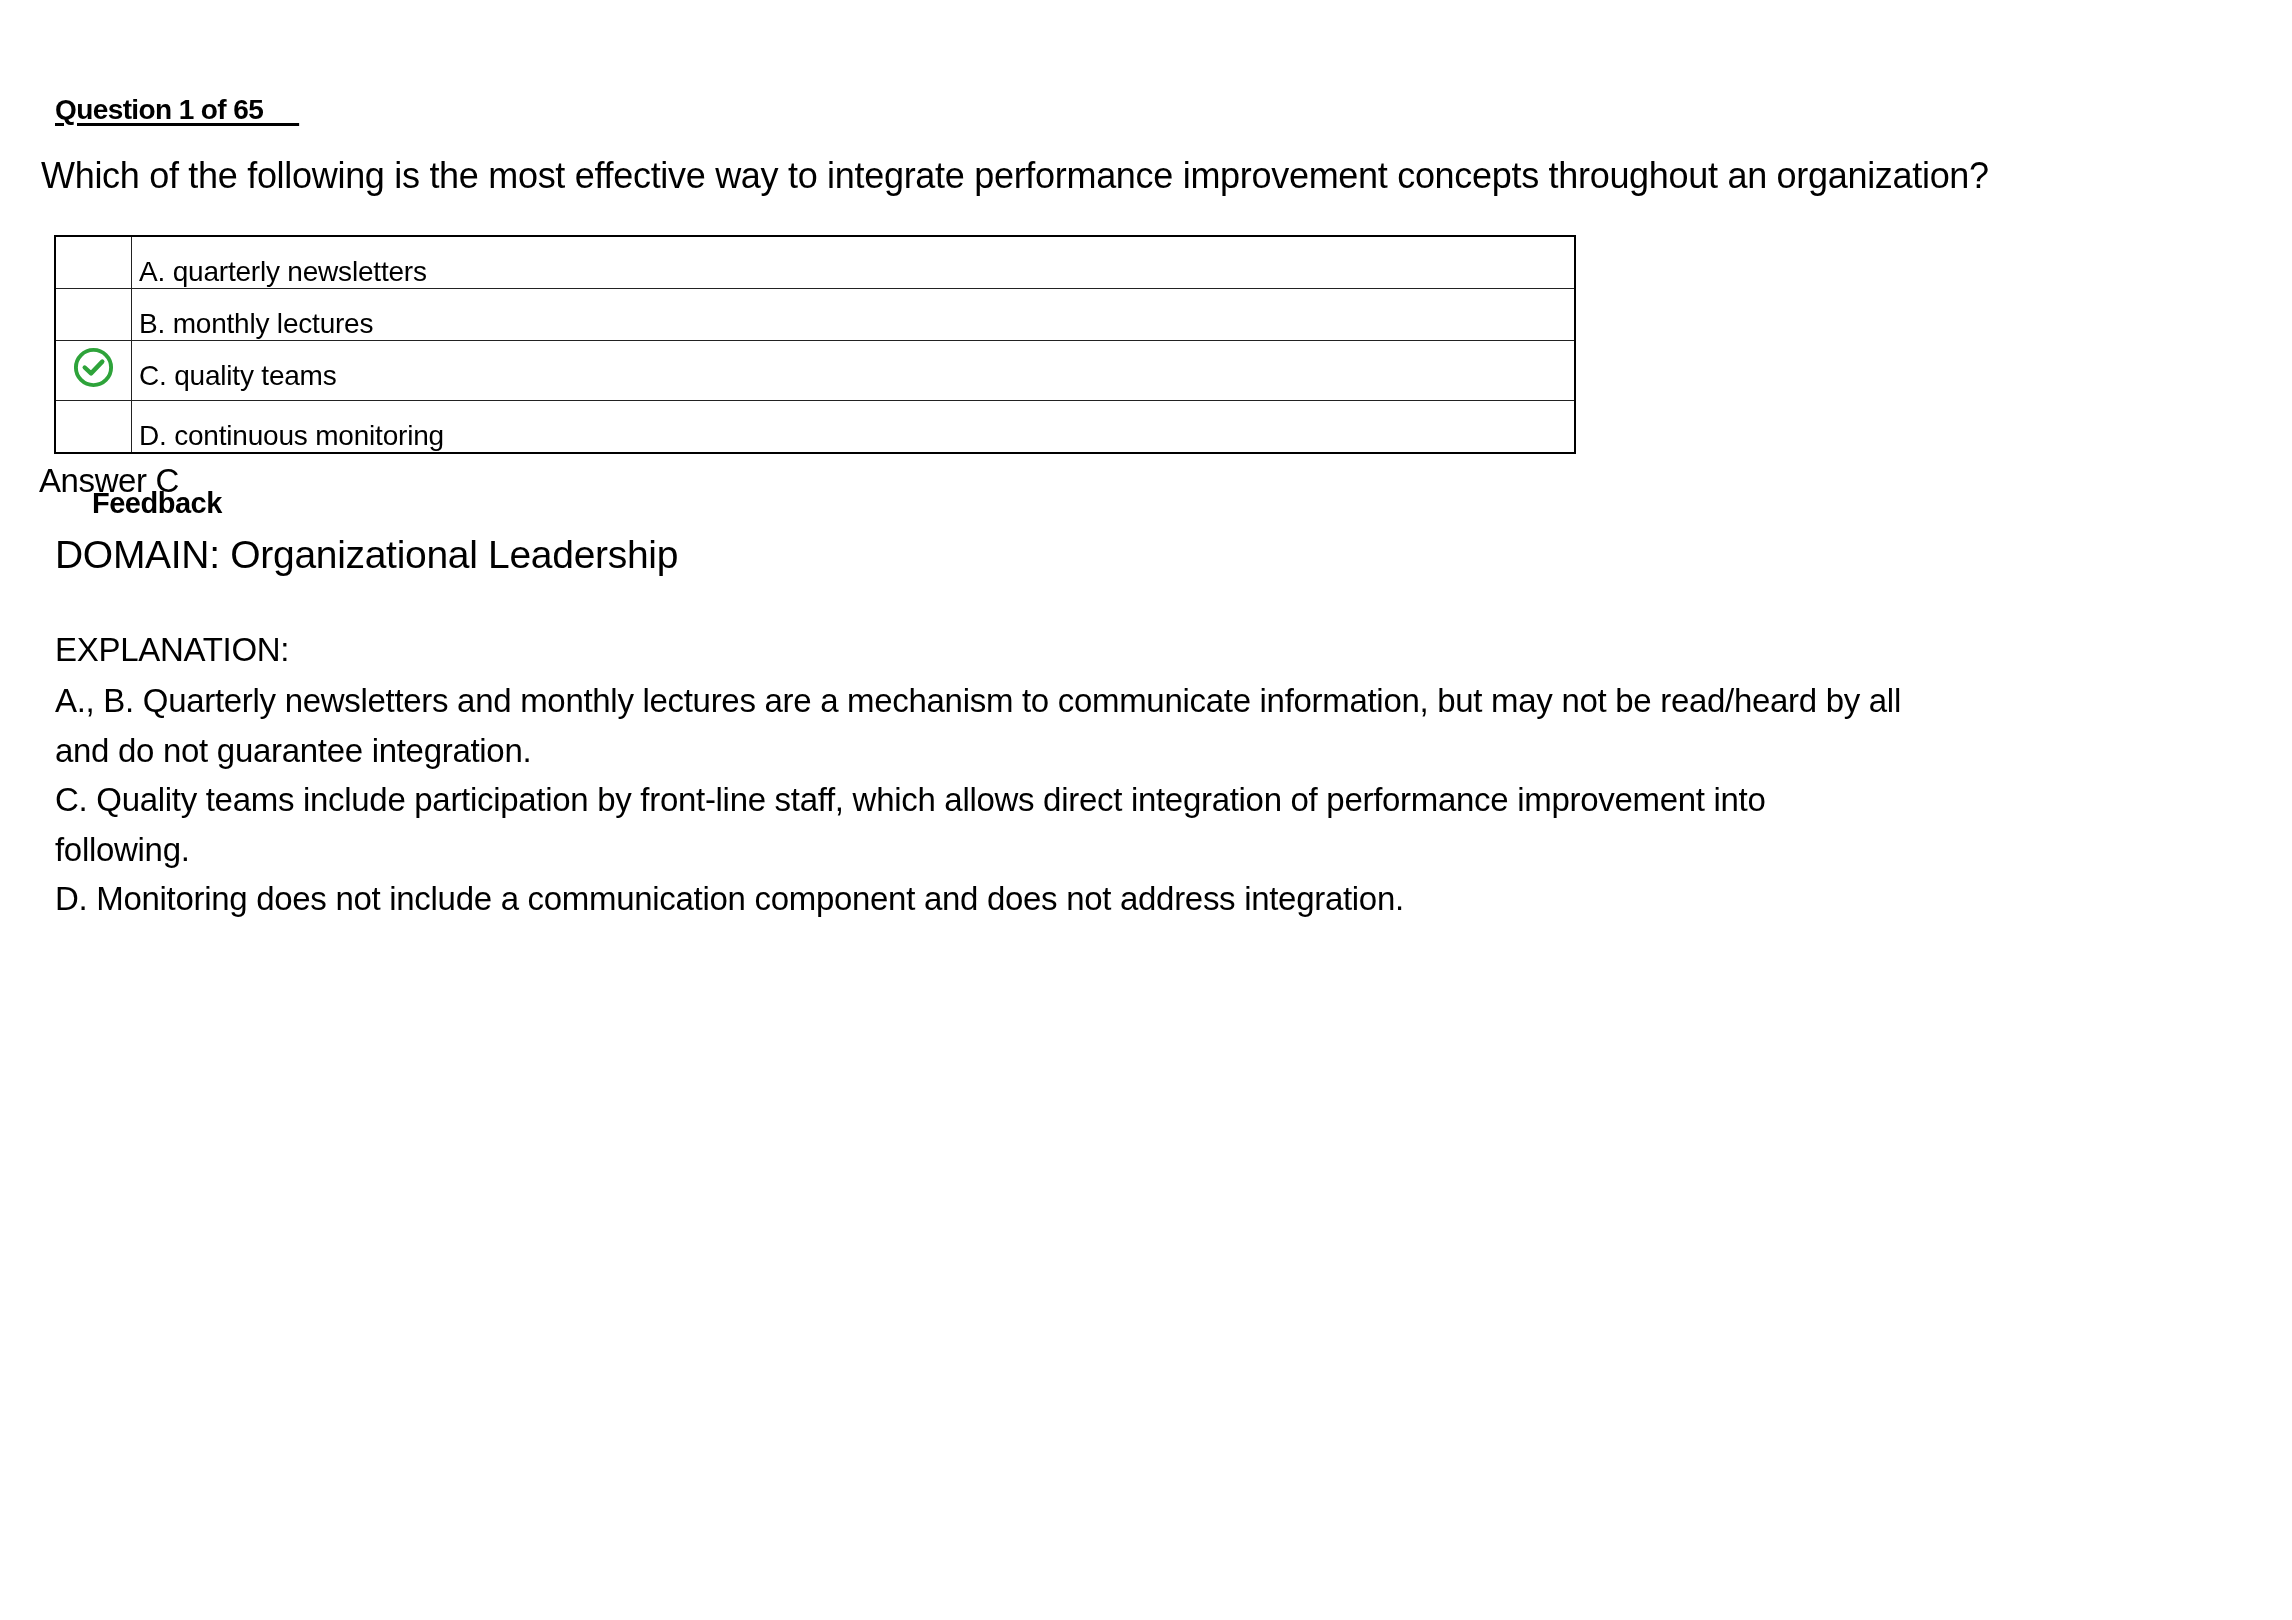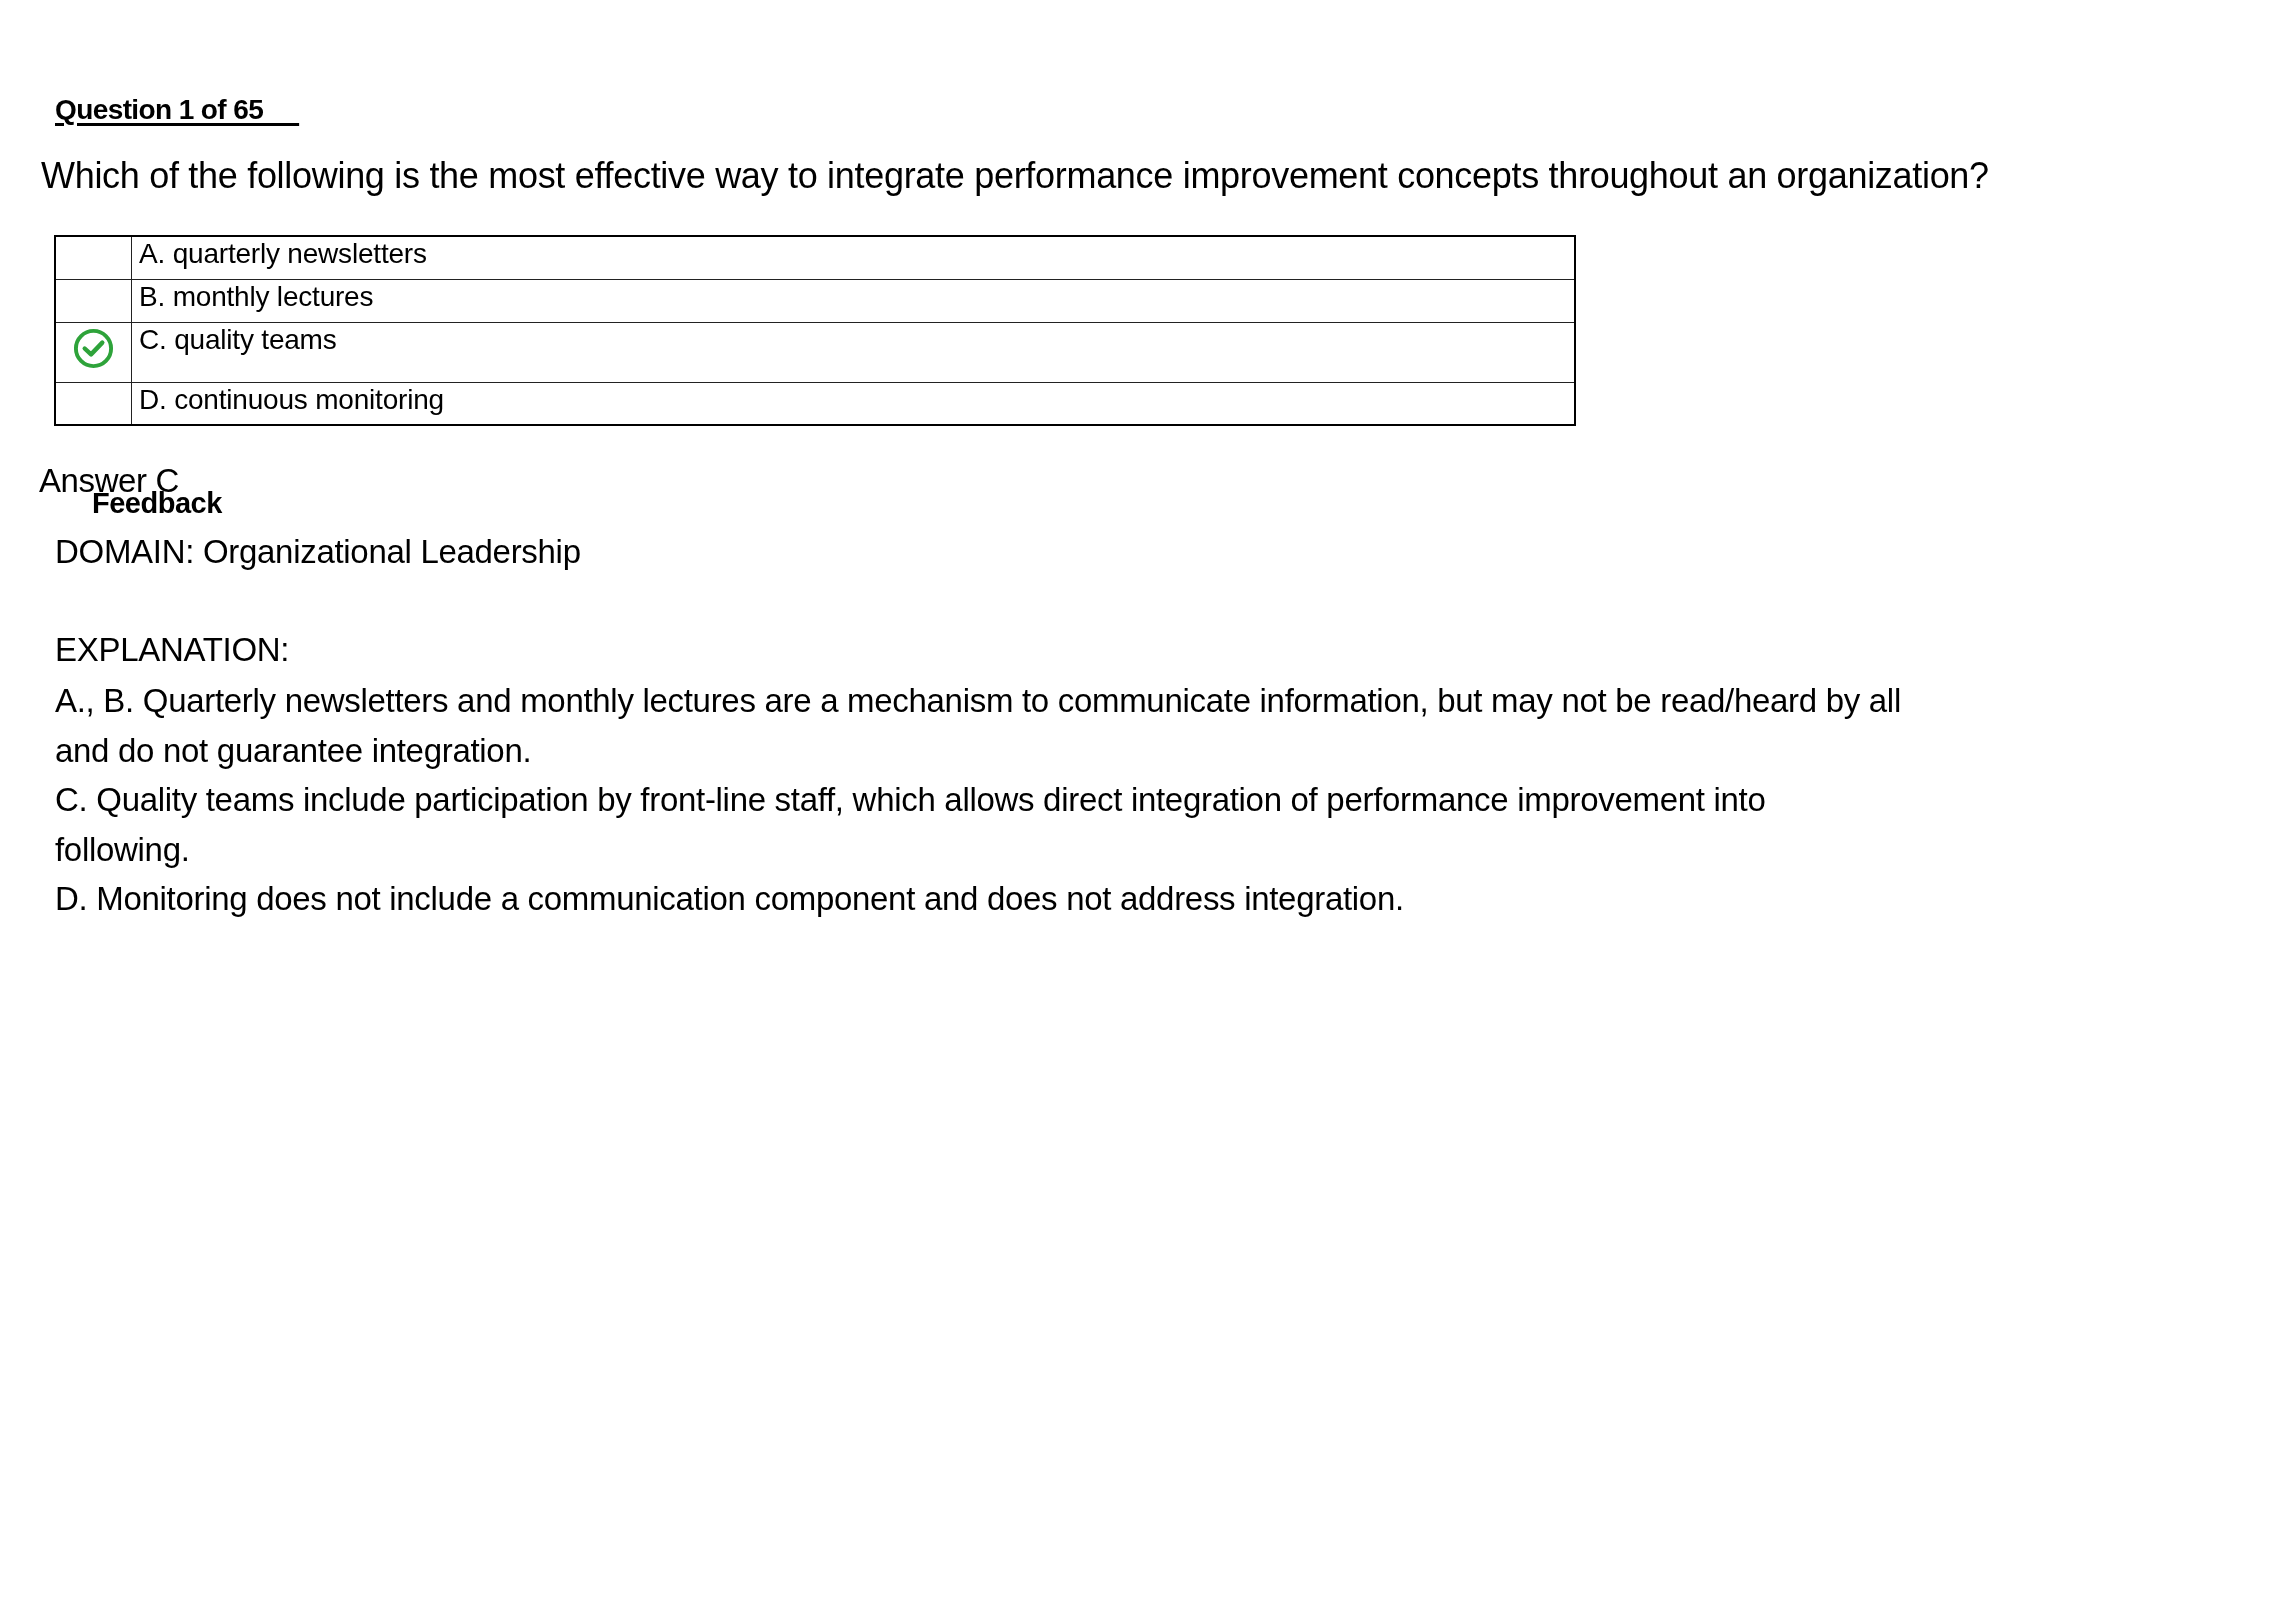--- a/index.html
+++ b/index.html
@@ -21,37 +21,37 @@
   table.options {
     position: absolute; left: 54px; top: 235px;
     width: 1522px; border-collapse: collapse;
     border: 2px solid #000;
   }
   table.options td {
     border: 1.5px solid #222; padding: 0; vertical-align: top;
     font-size: 28px; letter-spacing: -0.2px;
   }
   table.options td.mark { width: 75px; text-align: center; vertical-align: middle; }
-  table.options td.label { padding: 1px 0 0 83px; padding-left: 83px; }
+  table.options td.label { padding: 19px 0 0 83px; padding-left: 83px; }
   table.options td.label span { position: relative; left: -76px; }
   table.options tr { height: 43px; }
   table.options tr.tall { height: 60px; }
   table.options tr.correct td.label { font-weight: normal; margin-top: 12px; }
   .check-icon { display: inline-block; width: 43px; height: 43px; }
   .answer {
     position: absolute; left: 39px; top: 439px;
     font-size: 33px; letter-spacing: -0.4px; margin-top: 23px;
   }
   .feedback-label {
     position: absolute; left: 55px; top: 487px;
     font-size: 29px; font-weight: bold; letter-spacing: -0.5px; margin-left: 37px;
   }
   .domain {
     position: absolute; left: 55px; top: 533px;
-    font-size: 33px; letter-spacing: -0.3px;
+    font-size: 39px; letter-spacing: -0.3px;
   }
   .expl-title {
     position: absolute; left: 55px; top: 631px;
     font-size: 33px; letter-spacing: -0.3px;
   }
   .expl-line {
     position: absolute; left: 55px; font-size: 33px;
     letter-spacing: -0.3px; white-space: nowrap;
   }
 </style>

